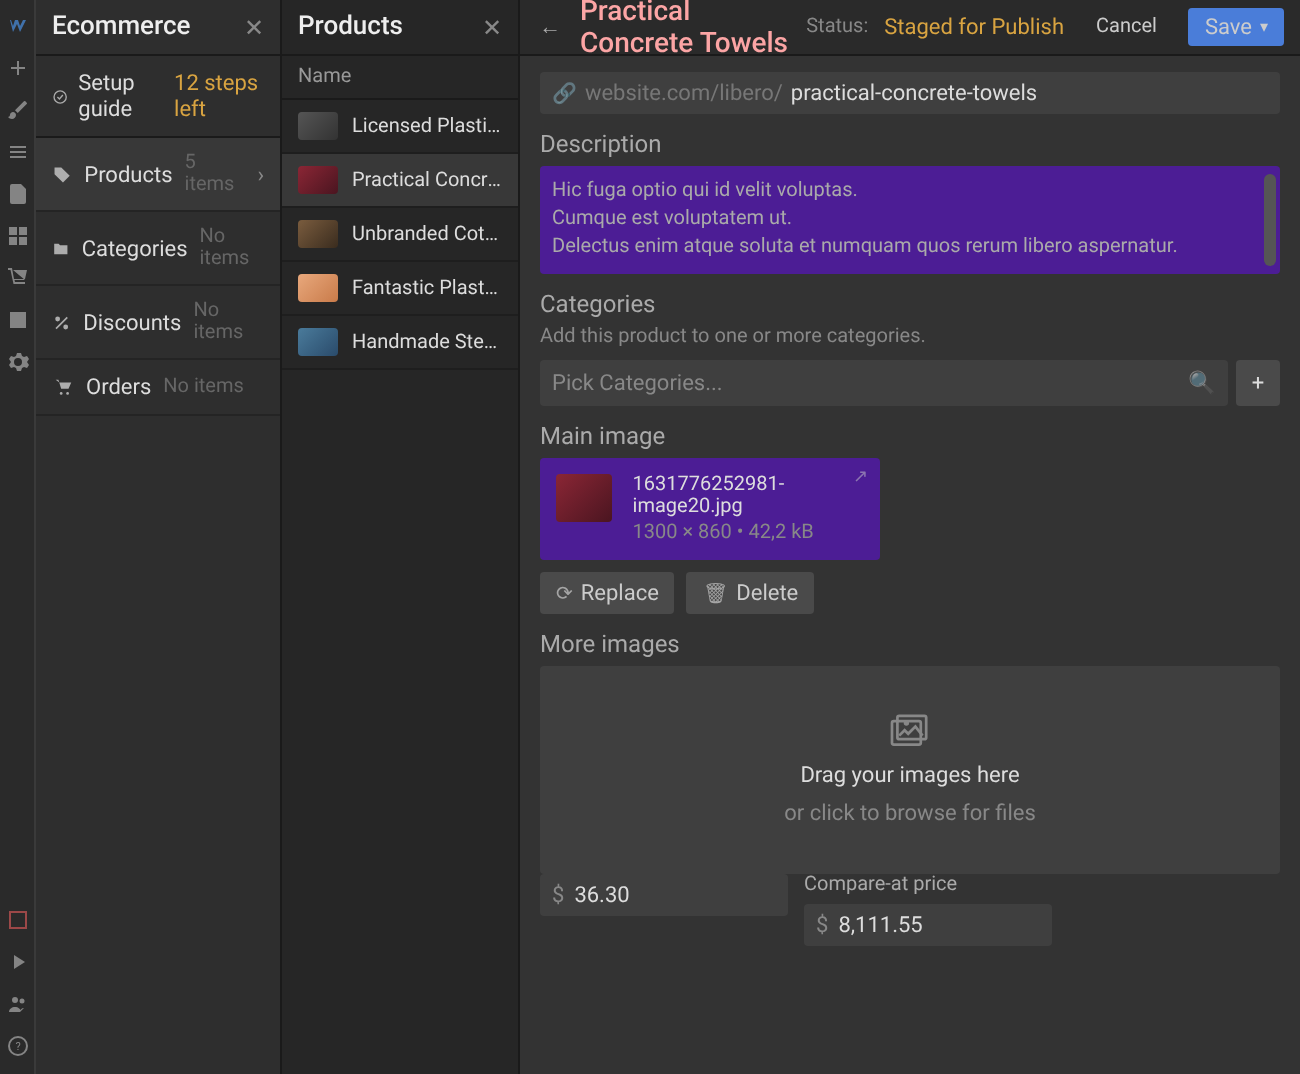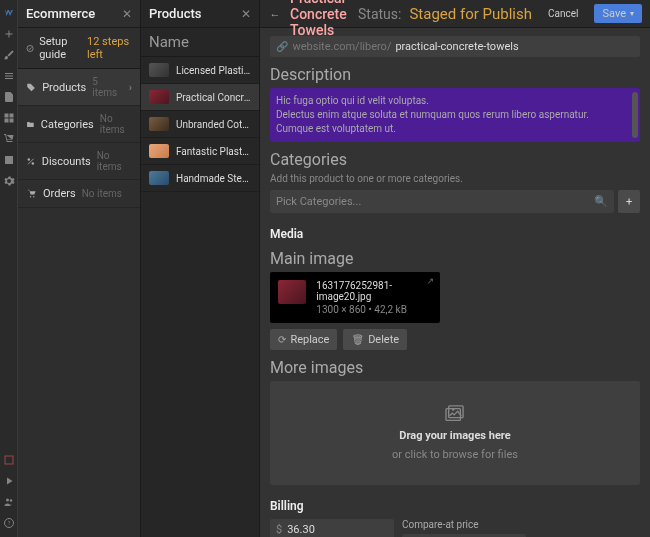--- a/index.html
+++ b/index.html
@@ -20,70 +20,70 @@
 .setup .steps{color:#d9a441}
 .nav-item{display:flex;align-items:center;padding:7px 8px;gap:6px;border-bottom:1px solid #242424}
 .nav-item.active{background:#383838}
 .nav-item .ico{width:11px;height:11px;opacity:.8}
 .nav-item .lbl{color:#ddd}
 .nav-item .cnt{color:#666;font-size:10px}
 .nav-item .chev{margin-left:auto;color:#888}
 .panel2{width:119px;background:#262626;border-right:1px solid #1a1a1a;display:flex;flex-direction:column}
 .panel2-hdr{height:28px;display:flex;align-items:center;padding:0 8px;border-bottom:1px solid #1a1a1a}
 .panel2-hdr .title{font-size:13px;font-weight:500;color:#eee;flex:1}
-.col-hdr{padding:5px 8px;color:#999;font-size:15px;border-bottom:1px solid #1a1a1a}
+.col-hdr{padding:5px 8px;color:#999;font-size:10px;border-bottom:1px solid #1a1a1a}
 .prod-item{display:flex;align-items:center;padding:6px 8px;gap:7px;border-bottom:1px solid #1e1e1e}
 .prod-item.active{background:#383838}
 .prod-thumb{width:20px;height:14px;background:#444;border-radius:2px;flex-shrink:0}
 .prod-thumb.t1{background:linear-gradient(135deg,#555,#333)}
 .prod-thumb.t2{background:linear-gradient(135deg,#8b2635,#4a1520)}
 .prod-thumb.t3{background:linear-gradient(135deg,#7a5c3e,#3a2c1e)}
 .prod-thumb.t4{background:linear-gradient(135deg,#e8a87c,#c97b4a)}
 .prod-thumb.t5{background:linear-gradient(135deg,#4a7b9b,#2a4b6b)}
 .prod-name{color:#ddd;font-size:10px;overflow:hidden;text-overflow:ellipsis;white-space:nowrap}
 .main{flex:1;background:#333;display:flex;flex-direction:column;overflow:hidden}
 .main-hdr{height:28px;display:flex;align-items:center;padding:0 8px;gap:8px;background:#2a2a2a;border-bottom:1px solid #1a1a1a}
 .back{width:14px;height:14px;display:flex;align-items:center;justify-content:center;color:#aaa}
 .main-title{font-size:14px;font-weight:500;color:#fca5a5;flex:1}
-.status-lbl{color:#888;font-size:14px}
-.status-val{color:#d9a441;font-size:15px}
+.status-lbl{color:#888;font-size:10px}
+.status-val{color:#d9a441;font-size:11px}
 .btn{padding:3px 8px;border-radius:2px;cursor:pointer;font-size:10px}
 .btn-cancel{color:#ccc}
 .btn-save{background:#4a7dd9;color:#fff;display:flex;align-items:center;gap:4px}
 .btn-save .arr{font-size:8px}
 .main-body{flex:1;overflow-y:auto;padding:8px 10px 20px 10px}
 .main-body::-webkit-scrollbar{width:8px}
 .main-body::-webkit-scrollbar-track{background:#2a2a2a}
 .main-body::-webkit-scrollbar-thumb{background:#555;border-radius:4px}
 .url-row{display:flex;align-items:center;background:#3f3f3f;border-radius:2px;padding:4px 6px;gap:4px}
 .url-row .ico{opacity:.5;font-size:10px}
 .url-prefix{color:#777}
 .url-val{color:#ddd}
-.sec-lbl{color:#aaa;margin:8px 0 4px 0;font-size:16px}
+.sec-lbl{color:#aaa;margin:8px 0 4px 0;font-size:12px}
 .desc-box{background:#4c1d95;border-radius:2px;padding:6px;position:relative;min-height:52px}
 .desc-box p{color:#aaa;font-size:10px;line-height:1.4}
 .desc-box .sb{position:absolute;right:2px;top:4px;bottom:4px;width:6px;background:#555;border-radius:3px}
 .hint{color:#888;font-size:10px;margin:4px 0 6px 0}
 .cat-row{display:flex;gap:4px}
 .cat-input{flex:1;background:#3f3f3f;border-radius:2px;padding:5px 6px;display:flex;align-items:flex-end}
 .cat-input .ph{color:#888;flex:1}
 .cat-input .srch{opacity:.5}
 .cat-add{width:22px;background:#4a4a4a;border-radius:2px;display:flex;align-items:center;justify-content:center;color:#ddd}
 .sec-title{font-size:12px;font-weight:600;color:#eee;margin:14px 0 6px 0}
-.img-card{background:#000000;border-radius:2px;padding:8px;display:flex;gap:10px;position:relative;width:170px}
+.img-card{background:#4c1d95;border-radius:2px;padding:8px;display:flex;gap:10px;position:relative;width:170px}
 .img-prev{width:32px;height:24px;background:linear-gradient(135deg,#8b2635,#4a1520);border-radius:2px}
 .img-meta .fn{color:#ddd;font-size:10px;margin-bottom:2px}
 .img-meta .dim{color:#888;font-size:10px}
 .img-open{position:absolute;top:4px;right:6px;opacity:.5;font-size:9px}
 .img-btns{display:flex;gap:6px;margin-top:6px}
 .sm-btn{background:#4a4a4a;border-radius:2px;padding:4px 8px;display:flex;align-items:center;gap:4px;color:#ddd;font-size:10px}
 .sm-btn .ic{opacity:.7;font-size:10px}
 .drop{background:#3f3f3f;border-radius:2px;padding:24px;display:flex;flex-direction:column;align-items:center;gap:6px;margin-top:4px}
 .drop svg{width:22px;height:18px;fill:#888}
-.drop .t1x{color:#ddd;font-weight:700}
+.drop .t1x{color:#ddd;font-weight:400}
 .drop .t2x{color:#888}
 .bill-row{display:flex;gap:8px}
 .bill-col{display:flex;flex-direction:column;gap:4px}
 .bill-col.c1{width:124px}
 .bill-col.c2{width:124px}
 .fld-lbl{color:#aaa;font-size:10px}
 .fld-lbl .req{color:#d9a441}
 .money{background:#3f3f3f;border-radius:2px;display:flex;align-items:center;padding:4px 6px;gap:5px}
 .money .cur{color:#888}
 .money .amt{color:#ddd}
@@ -255,35 +255,34 @@
   </div>
   <div class="main-body">
     <div class="url-row">
       <span class="ico">🔗</span>
       <span class="url-prefix">website.com/libero/</span>
         <span class="url-val">practical-concrete-towels</span>
     </div>
     <div class="sec-lbl">Description</div>
     <div class="desc-box">
       <p>Hic fuga optio qui id velit voluptas.</p>
+      <p>Cumque est voluptatem ut.</p>
       <p>Delectus enim atque soluta et numquam quos rerum libero aspernatur.</p>
-      <p>Cumque est voluptatem ut.</p>
       <div class="sb"></div>
     </div>
     <div class="sec-lbl">Categories</div>
     <div class="hint">Add this product to one or more categories.</div>
     <div class="cat-row">
       <div class="cat-input">
         <span class="ph">Pick Categories...</span>
         <span class="srch">🔍</span>
       </div>
       <div class="cat-add">+</div>
     </div>
 
-    <div class="sec-title">Media</div>
     <div class="sec-lbl">Main image</div>
     <div class="img-card">
       <div class="img-prev"></div>
       <div class="img-meta">
         <div class="fn">1631776252981-image20.jpg</div>
         <div class="dim">1300 × 860 • 42,2 kB</div>
       </div>
       <span class="img-open">↗</span>
     </div>
     <div class="img-btns">
@@ -301,21 +300,20 @@
       <svg viewBox="0 0 24 20">
           <rect x="2" y="4" width="16" height="13" fill="none" stroke="#888" stroke-width="1.5" rx="1"></rect>
           <rect x="5" y="1" width="16" height="13" fill="none" stroke="#888" stroke-width="1.5" rx="1"></rect>
           <circle cx="10" cy="5" r="1.5" fill="#888"></circle>
           <path d="M6 12l3-3 2 2 4-4 4 5" fill="none" stroke="#888" stroke-width="1.5"></path>
         </svg>
       <div class="t1x">Drag your images here</div>
       <div class="t2x">or click to browse for files</div>
     </div>
 
-    <div class="sec-title">Billing</div>
     <div class="bill-row">
       <div class="bill-col c1">
         <div class="money">
             <span class="cur">$</span>
             <span class="amt">36.30</span>
           </div>
       </div>
       <div class="bill-col c2">
         <div class="fld-lbl">Compare-at price</div>
         <div class="money">

